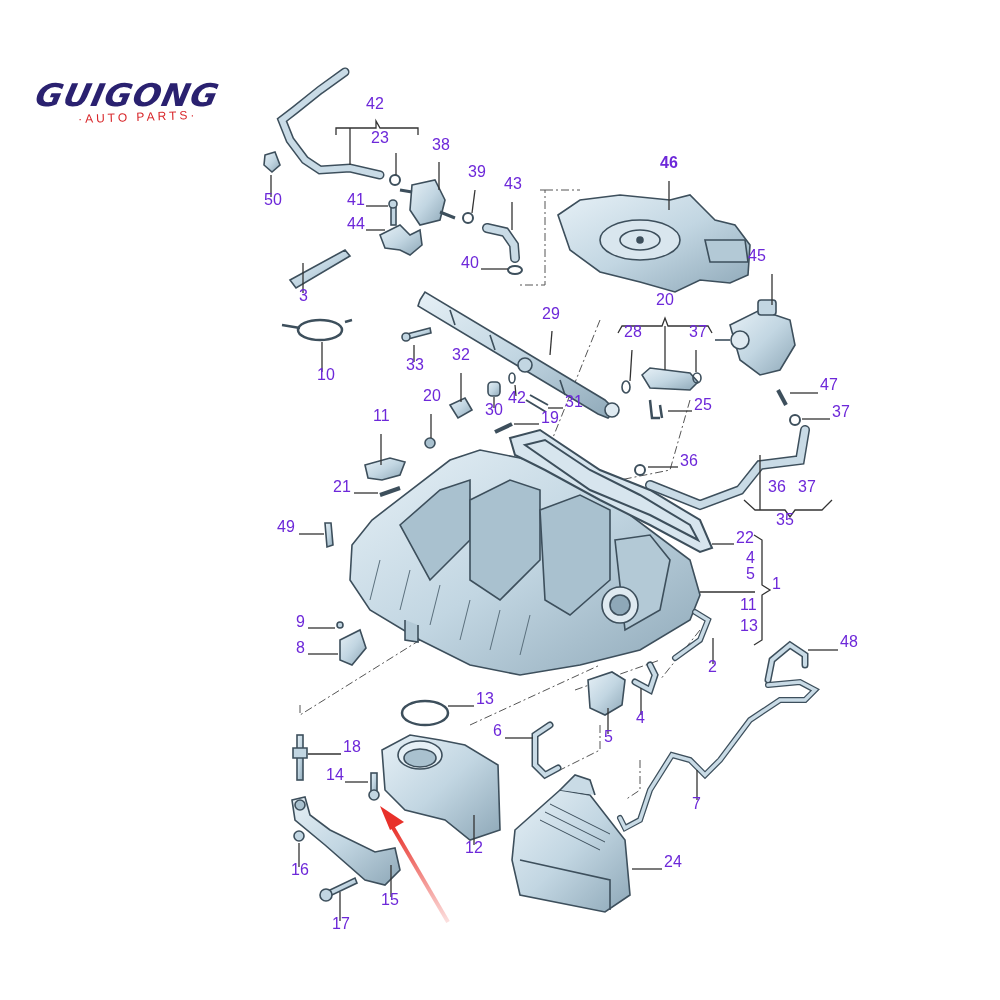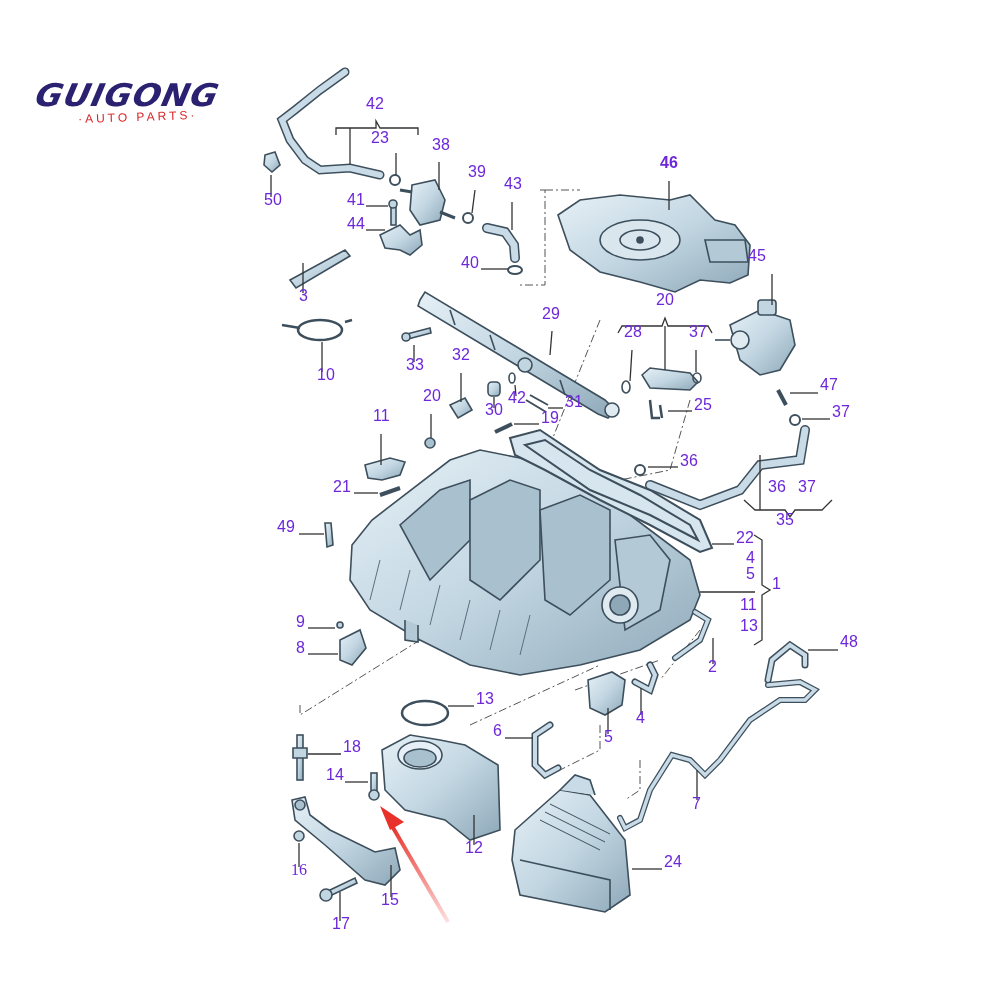--- a/index.html
+++ b/index.html
@@ -335,16 +335,16 @@
     <div class="lbl" style="left: 708px; top: 659px;">2</div>
     <div class="lbl" style="left: 476px; top: 691px;">13</div>
     <div class="lbl" style="left: 636px; top: 710px;">4</div>
     <div class="lbl" style="left: 493px; top: 723px;">6</div>
     <div class="lbl" style="left: 604px; top: 729px;">5</div>
     <div class="lbl" style="left: 343px; top: 739px;">18</div>
     <div class="lbl" style="left: 326px; top: 767px;">14</div>
     <div class="lbl" style="left: 692px; top: 796px;">7</div>
     <div class="lbl" style="left: 465px; top: 840px;">12</div>
     <div class="lbl" style="left: 664px; top: 854px;">24</div>
-    <div class="lbl" style="left: 291px; top: 862px; font-family: Liberation Serif, serif;">16</div>
+    <div class="lbl" style="left: 291px; top: 862px;">16</div>
     <div class="lbl" style="left: 381px; top: 892px;">15</div>
     <div class="lbl" style="left: 332px; top: 916px;">17</div>
   </div>
 
 </body></html>

